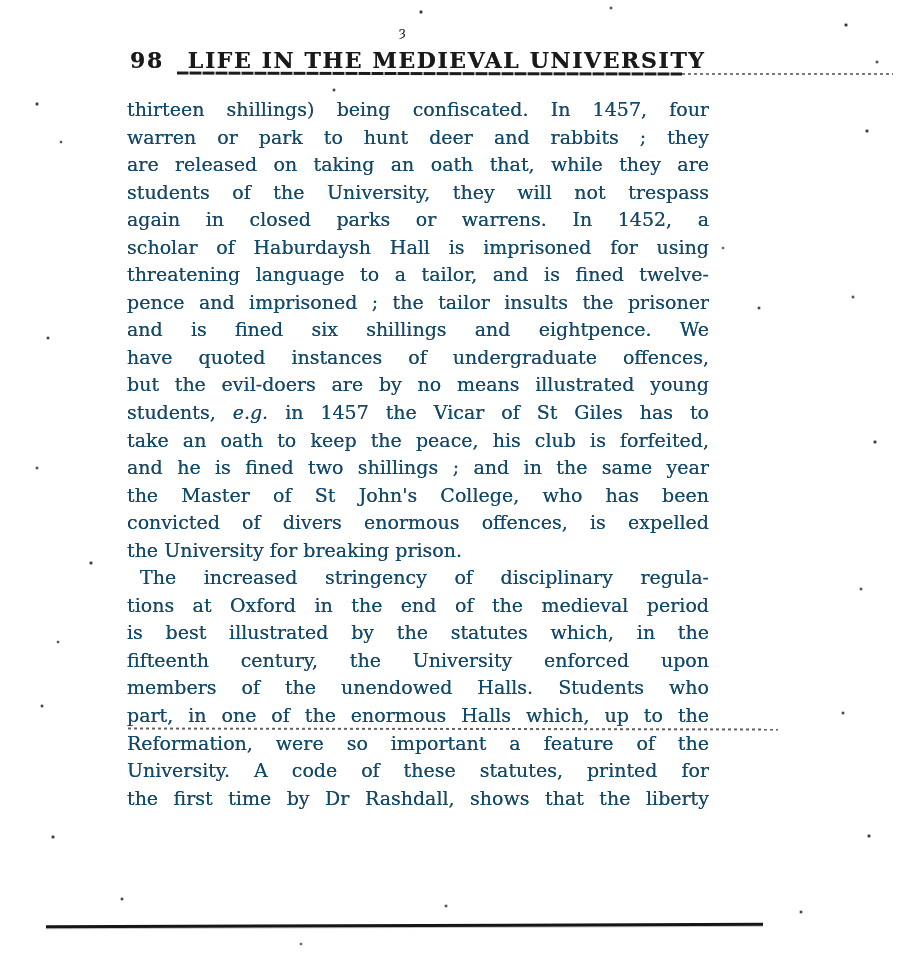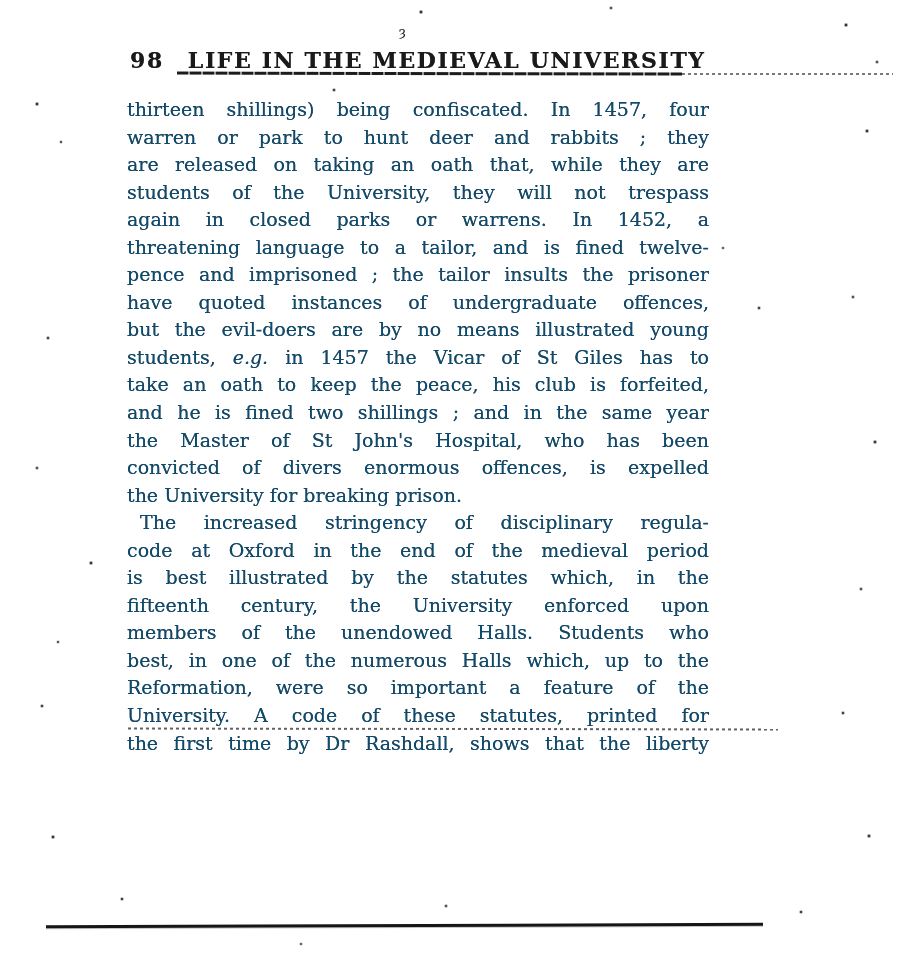--- a/index.html
+++ b/index.html
@@ -166,36 +166,38 @@
     <span class="seg-solid"></span>
     <span class="seg-dotted"></span>
   </div>
 
   <div class="body-text">
     <div class="line">thirteen shillings) being confiscated.  In 1457, four</div>
     <div class="line">warren or park to hunt deer and rabbits ;  they</div>
     <div class="line">are released on taking an oath that, while they are</div>
     <div class="line">students of the University, they will not trespass</div>
     <div class="line">again in closed parks or warrens.  In 1452, a</div>
+    <div class="line">scholar of Haburdaysh Hall is imprisoned for using</div>
     <div class="line">threatening language to a tailor, and is fined twelve-</div>
     <div class="line">pence and imprisoned ;  the tailor insults the prisoner</div>
+    <div class="line">and is fined six shillings and eightpence.  We</div>
     <div class="line">have quoted instances of undergraduate offences,</div>
     <div class="line">but the evil-doers are by no means illustrated young</div>
     <div class="line"><span>students, </span><em>e.g.</em><span> in 1457 the Vicar of St Giles has to</span></div>
     <div class="line">take an oath to keep the peace, his club is forfeited,</div>
     <div class="line">and he is fined two shillings ; and in the same year</div>
-    <div class="line">the Master of St John's Hospital, who has been</div>
+    <div class="line">the Master of St John's College, who has been</div>
     <div class="line">convicted of divers enormous offences, is expelled</div>
     <div class="line flush-left">the University for breaking prison.</div>
     <div class="line indent">The increased stringency of disciplinary regula-</div>
-    <div class="line">code at Oxford in the end of the medieval period</div>
+    <div class="line">tions at Oxford in the end of the medieval period</div>
     <div class="line">is best illustrated by the statutes which, in the</div>
     <div class="line">fifteenth century, the University enforced upon</div>
     <div class="line">members of the unendowed Halls.  Students who</div>
-    <div class="line">best, in one of the numerous Halls which, up to the</div>
+    <div class="line">part, in one of the enormous Halls which, up to the</div>
     <div class="line">Reformation, were so important a feature of the</div>
     <div class="line">University.  A code of these statutes, printed for</div>
     <div class="line">the first time by Dr Rashdall, shows that the liberty</div>
   </div>
 
   <div class="mid-artifact"></div>
 
   <div class="bottom-rule"></div>
 
   <div class="noise"></div>

